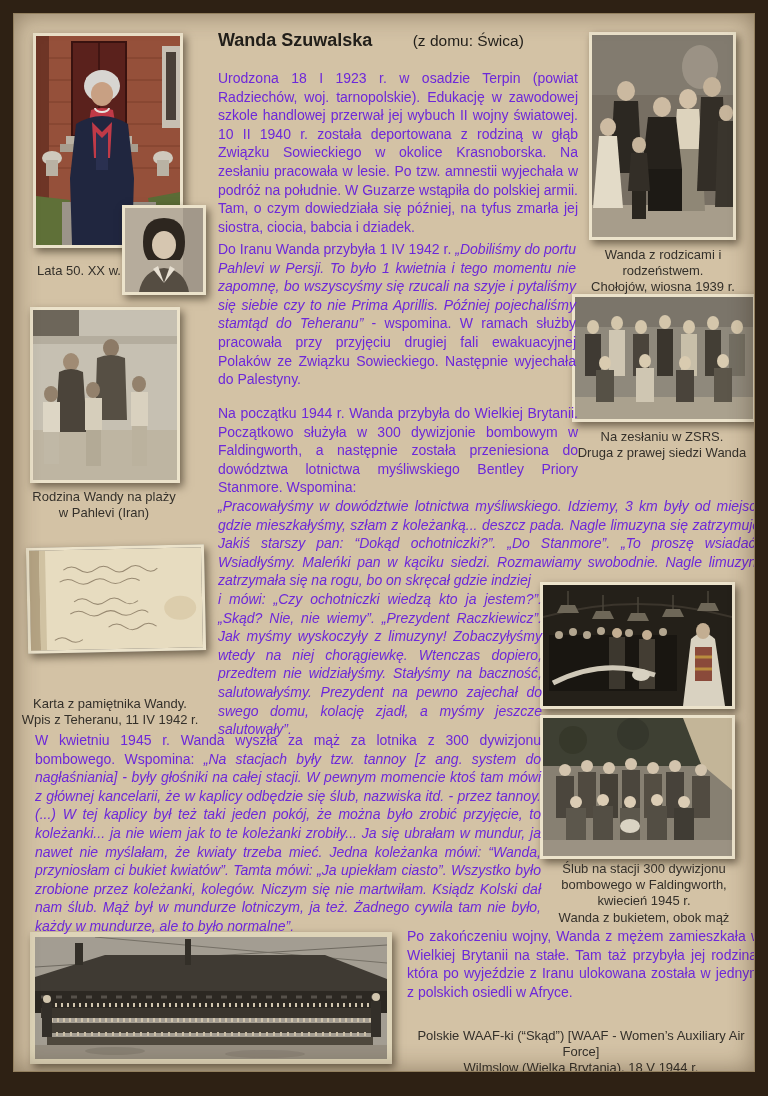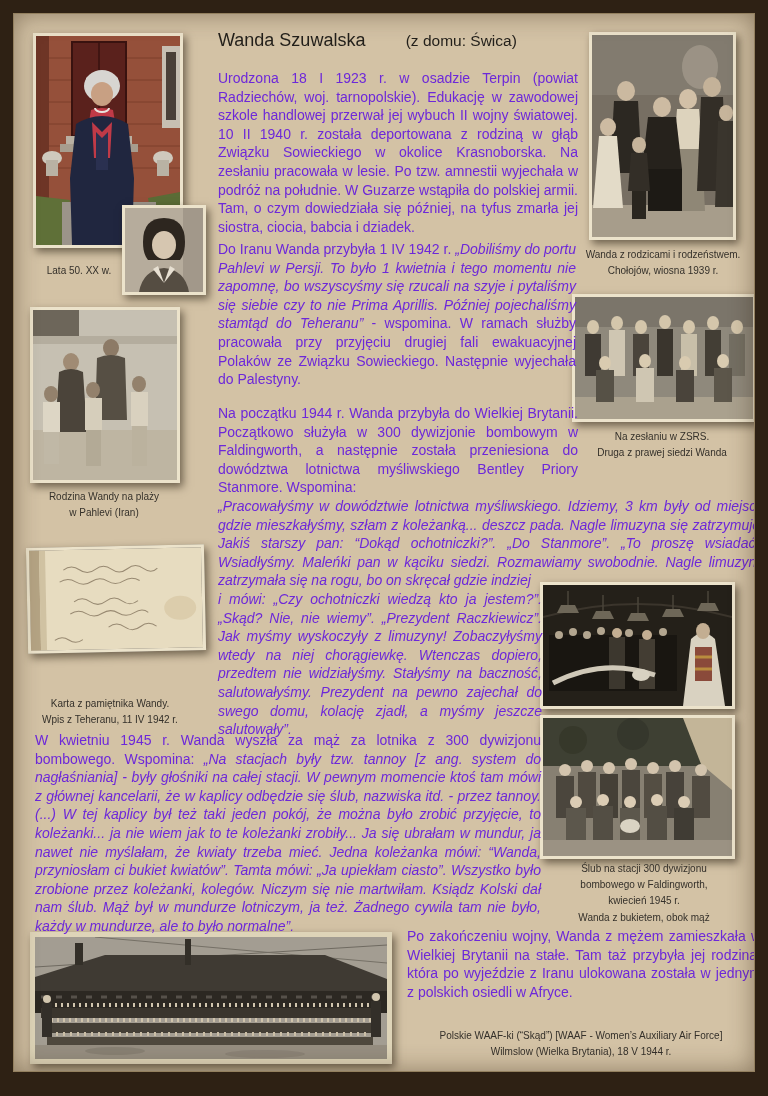--- a/index.html
+++ b/index.html
@@ -13,25 +13,25 @@
     border-style:solid;border-color:#2e2114;
     border-width:13px 13px 24px 13px;
     box-shadow: inset 0 0 0 1px #93805f, inset 0 0 26px rgba(48,30,12,.45);
   }
   .tb{
     position:absolute;color:#6d28d9;font-size:14px;line-height:18.6px;
     text-align:justify;
   }
   .it{font-style:italic;}
   .cap{
-    position:absolute;color:#34302a;font-size:10px;line-height:16.2px;
+    position:absolute;color:#34302a;font-size:13px;line-height:16.2px;
     text-align:center;
   }
   .title{position:absolute;left:218px;top:30px;color:#221f1a;white-space:nowrap;}
-  .title .nm{font-weight:normal;font-size:18px;}
+  .title .nm{font-weight:bold;font-size:18px;}
   .title .sfx{font-size:15.5px;margin-left:36px;}
   .ph{
     position:absolute;background:#8b857a;
     border:3px solid #ece3cb;
     box-shadow:3px 4px 8px rgba(30,20,8,.55);
   }
   .ph svg{display:block;}
   .matte{border:5px solid #ded4b8;}
 </style>
 </head>

